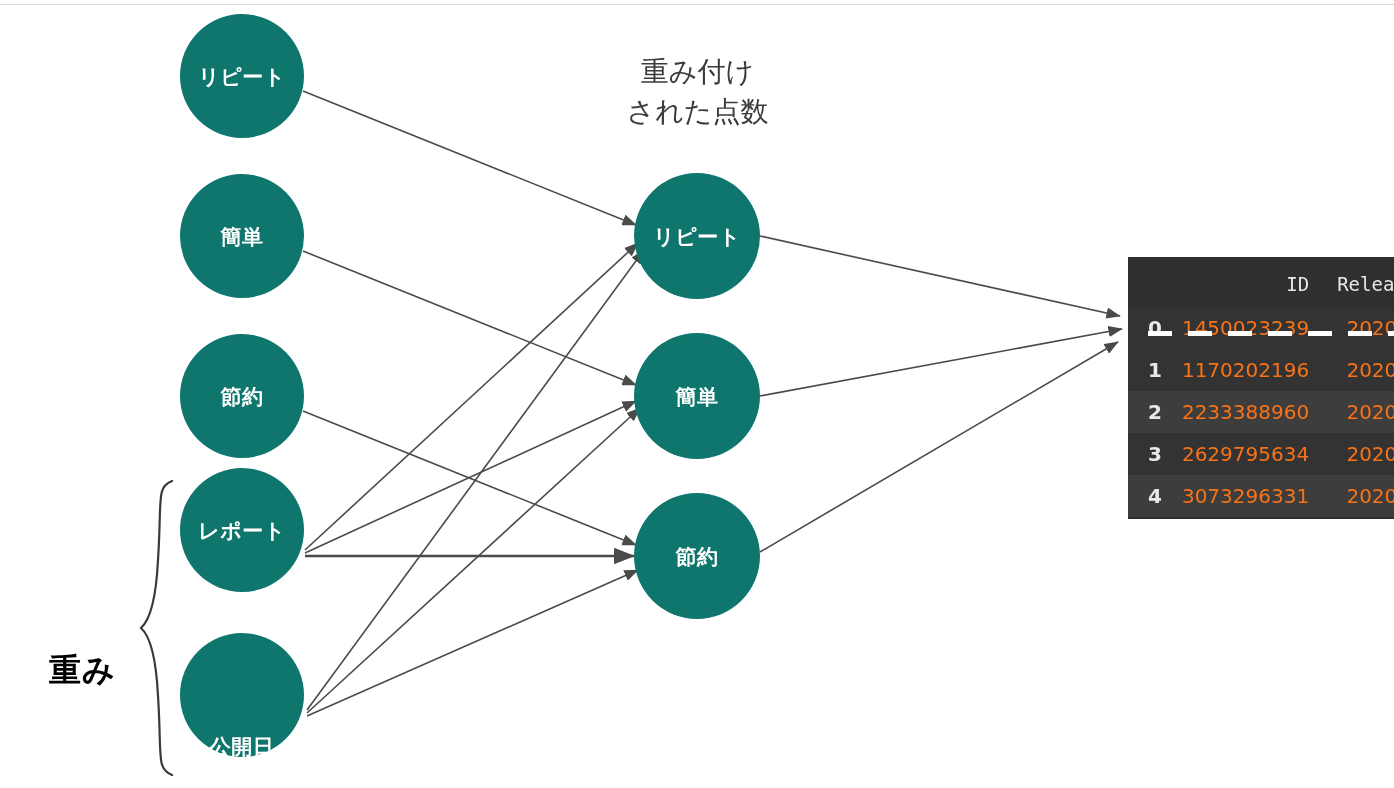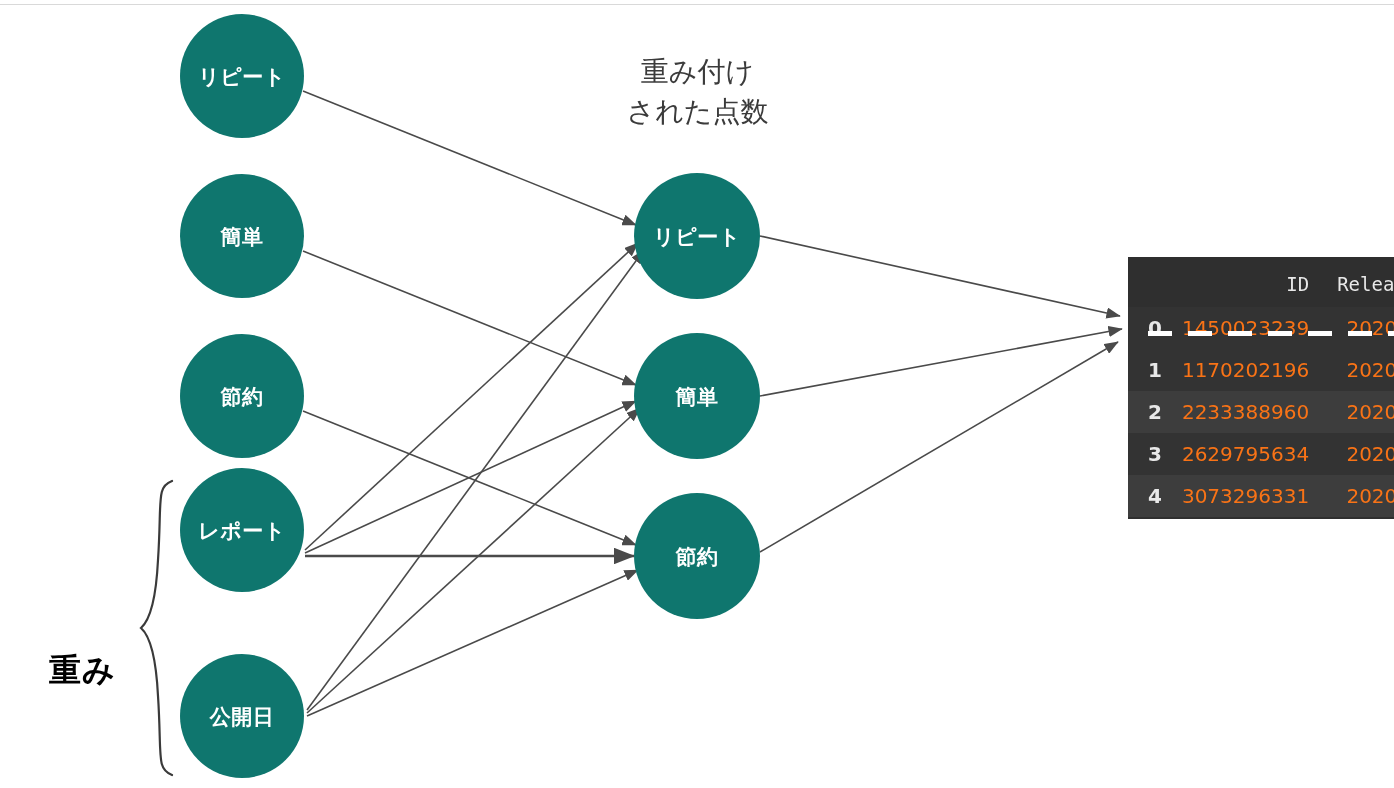--- a/index.html
+++ b/index.html
@@ -173,21 +173,21 @@
   </div>
 
   <div class="node" style="left:180px; top:334px; width:124px; height:124px;">
     <span class="node-label">節約</span>
   </div>
 
   <div class="node" style="left:180px; top:468px; width:124px; height:124px;">
     <span class="node-label">レポート</span>
   </div>
 
-  <div class="node" style="left:180px; top:654px; width:124px; height:124px;">
+  <div class="node" style="left:180px; top:633px; width:124px; height:124px;align-items:flex-end;">
     <span class="node-label">公開日</span>
   </div>
 
   <div class="node" style="left:634px; top:173px; width:126px; height:126px;">
     <span class="node-label">リピート</span>
   </div>
 
   <div class="node" style="left:634px; top:333px; width:126px; height:126px;">
     <span class="node-label">簡単</span>
   </div>

